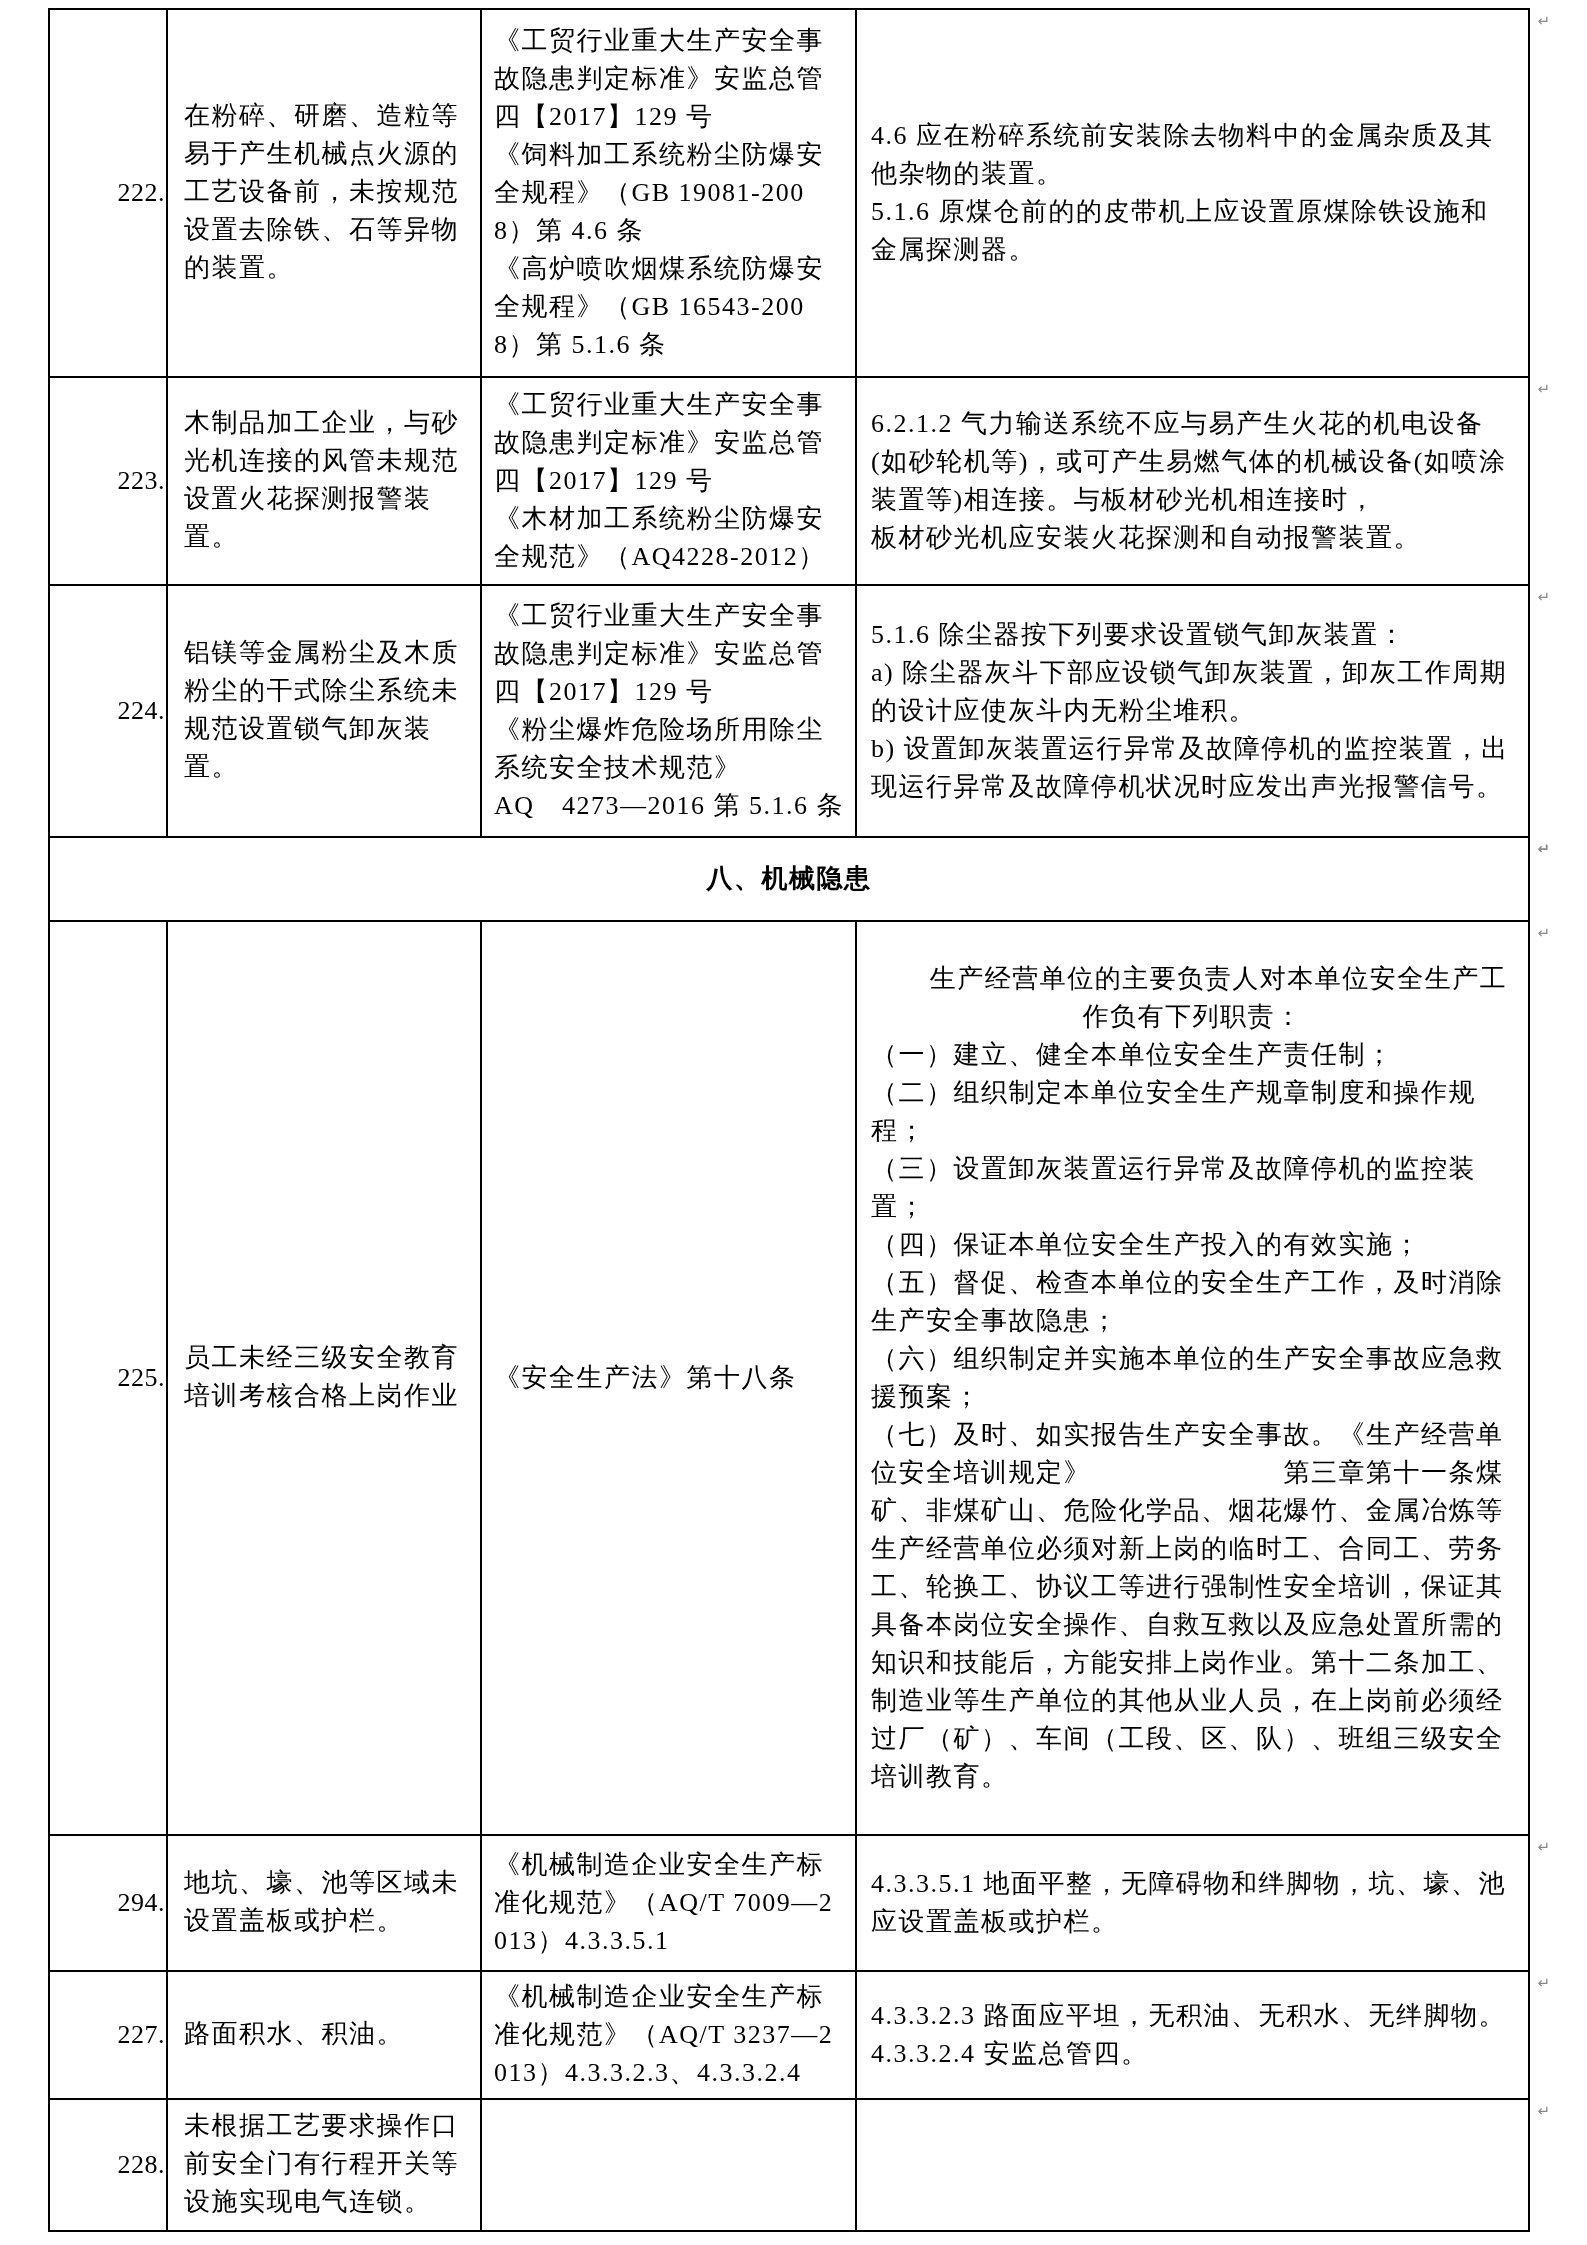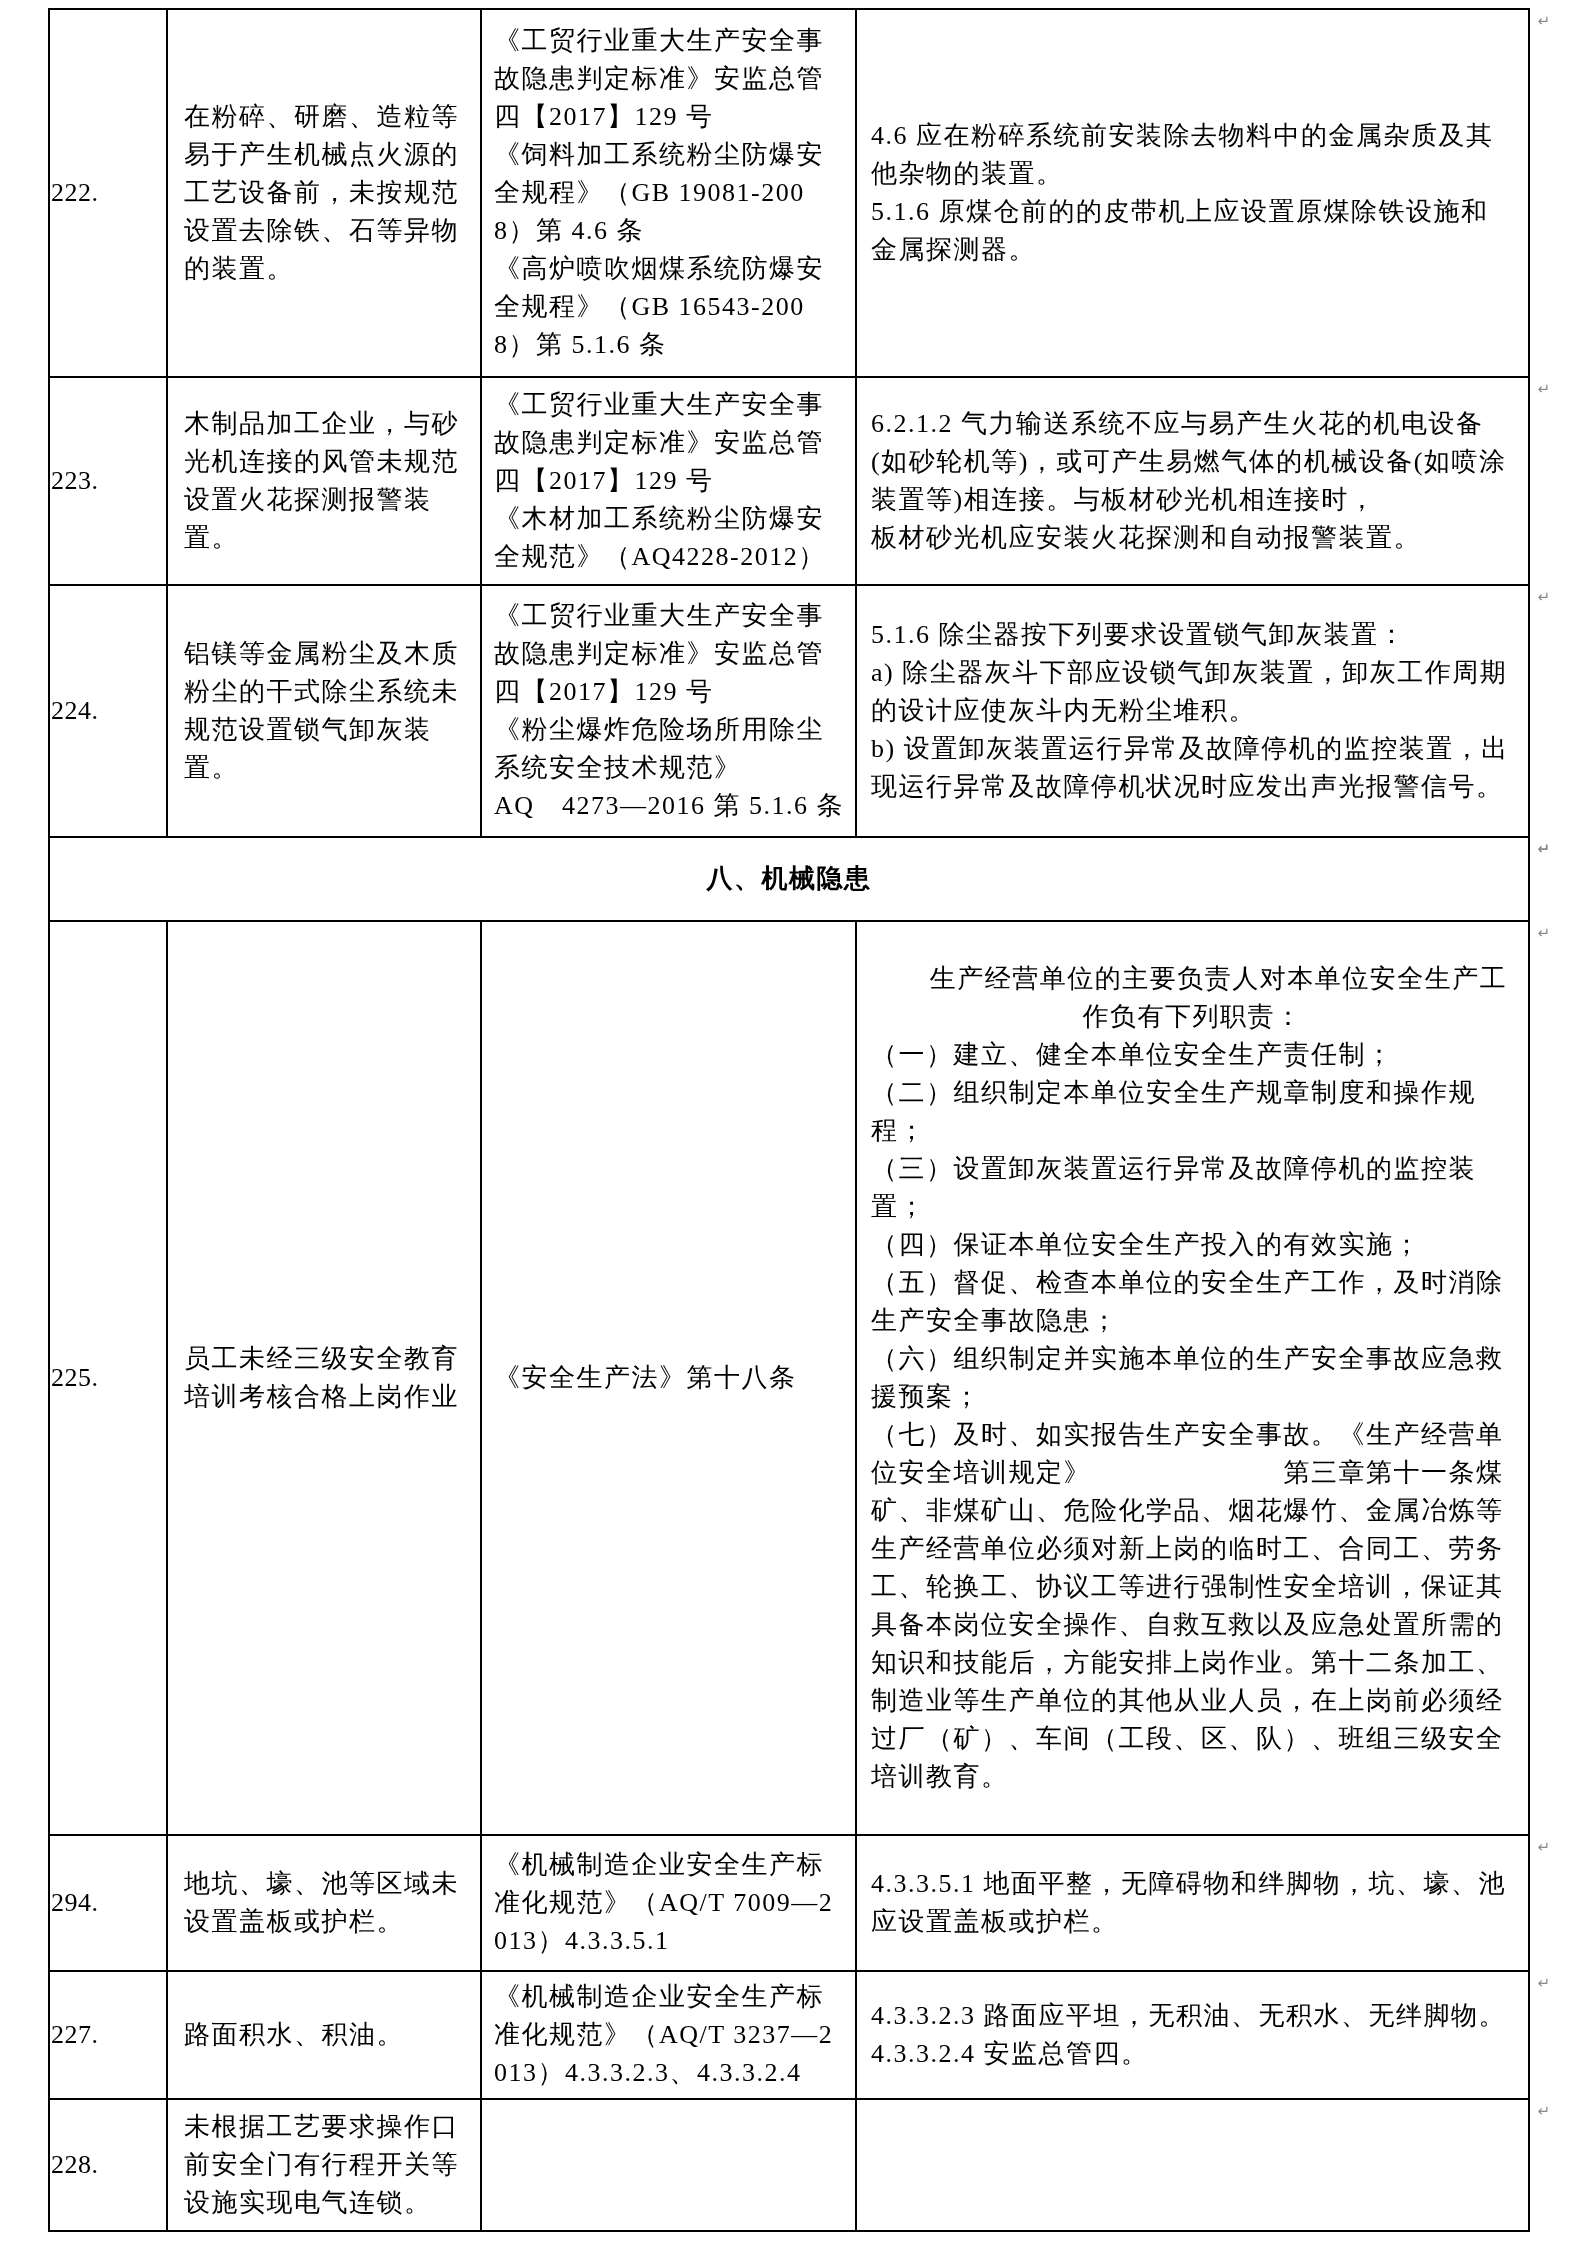--- a/index.html
+++ b/index.html
@@ -19,22 +19,22 @@
   }
   .doc-table td{
     border:2px solid #000000;
     vertical-align:middle;
     font-size:26px;
     line-height:38px;
     letter-spacing:1.5px;
     word-break:break-all;
     position:relative;
   }
-  td.c-num{ text-align:left; letter-spacing:0.5px;margin-top:33px; }
-  td.c-hazard{ padding:8px 14px 8px 16px; }
+  td.c-num{ text-align:right; letter-spacing:0.5px;margin-top:33px; }
+  td.c-hazard{ padding:8px 14px 8px 16px;font-family:Liberation Mono, monospace; }
   td.c-basis{ padding:6px 10px 6px 12px;margin-top:8px; }
   td.c-req{ padding:6px 14px 6px 14px; }
   td p{ margin:0; padding:0; }
   td.c-req p.indent{ text-indent:2em;text-align:center; }
   .section-cell{
     text-align:center;
     font-weight:bold;
     font-size:27px;
     letter-spacing:2px;
     padding:6px 0;

